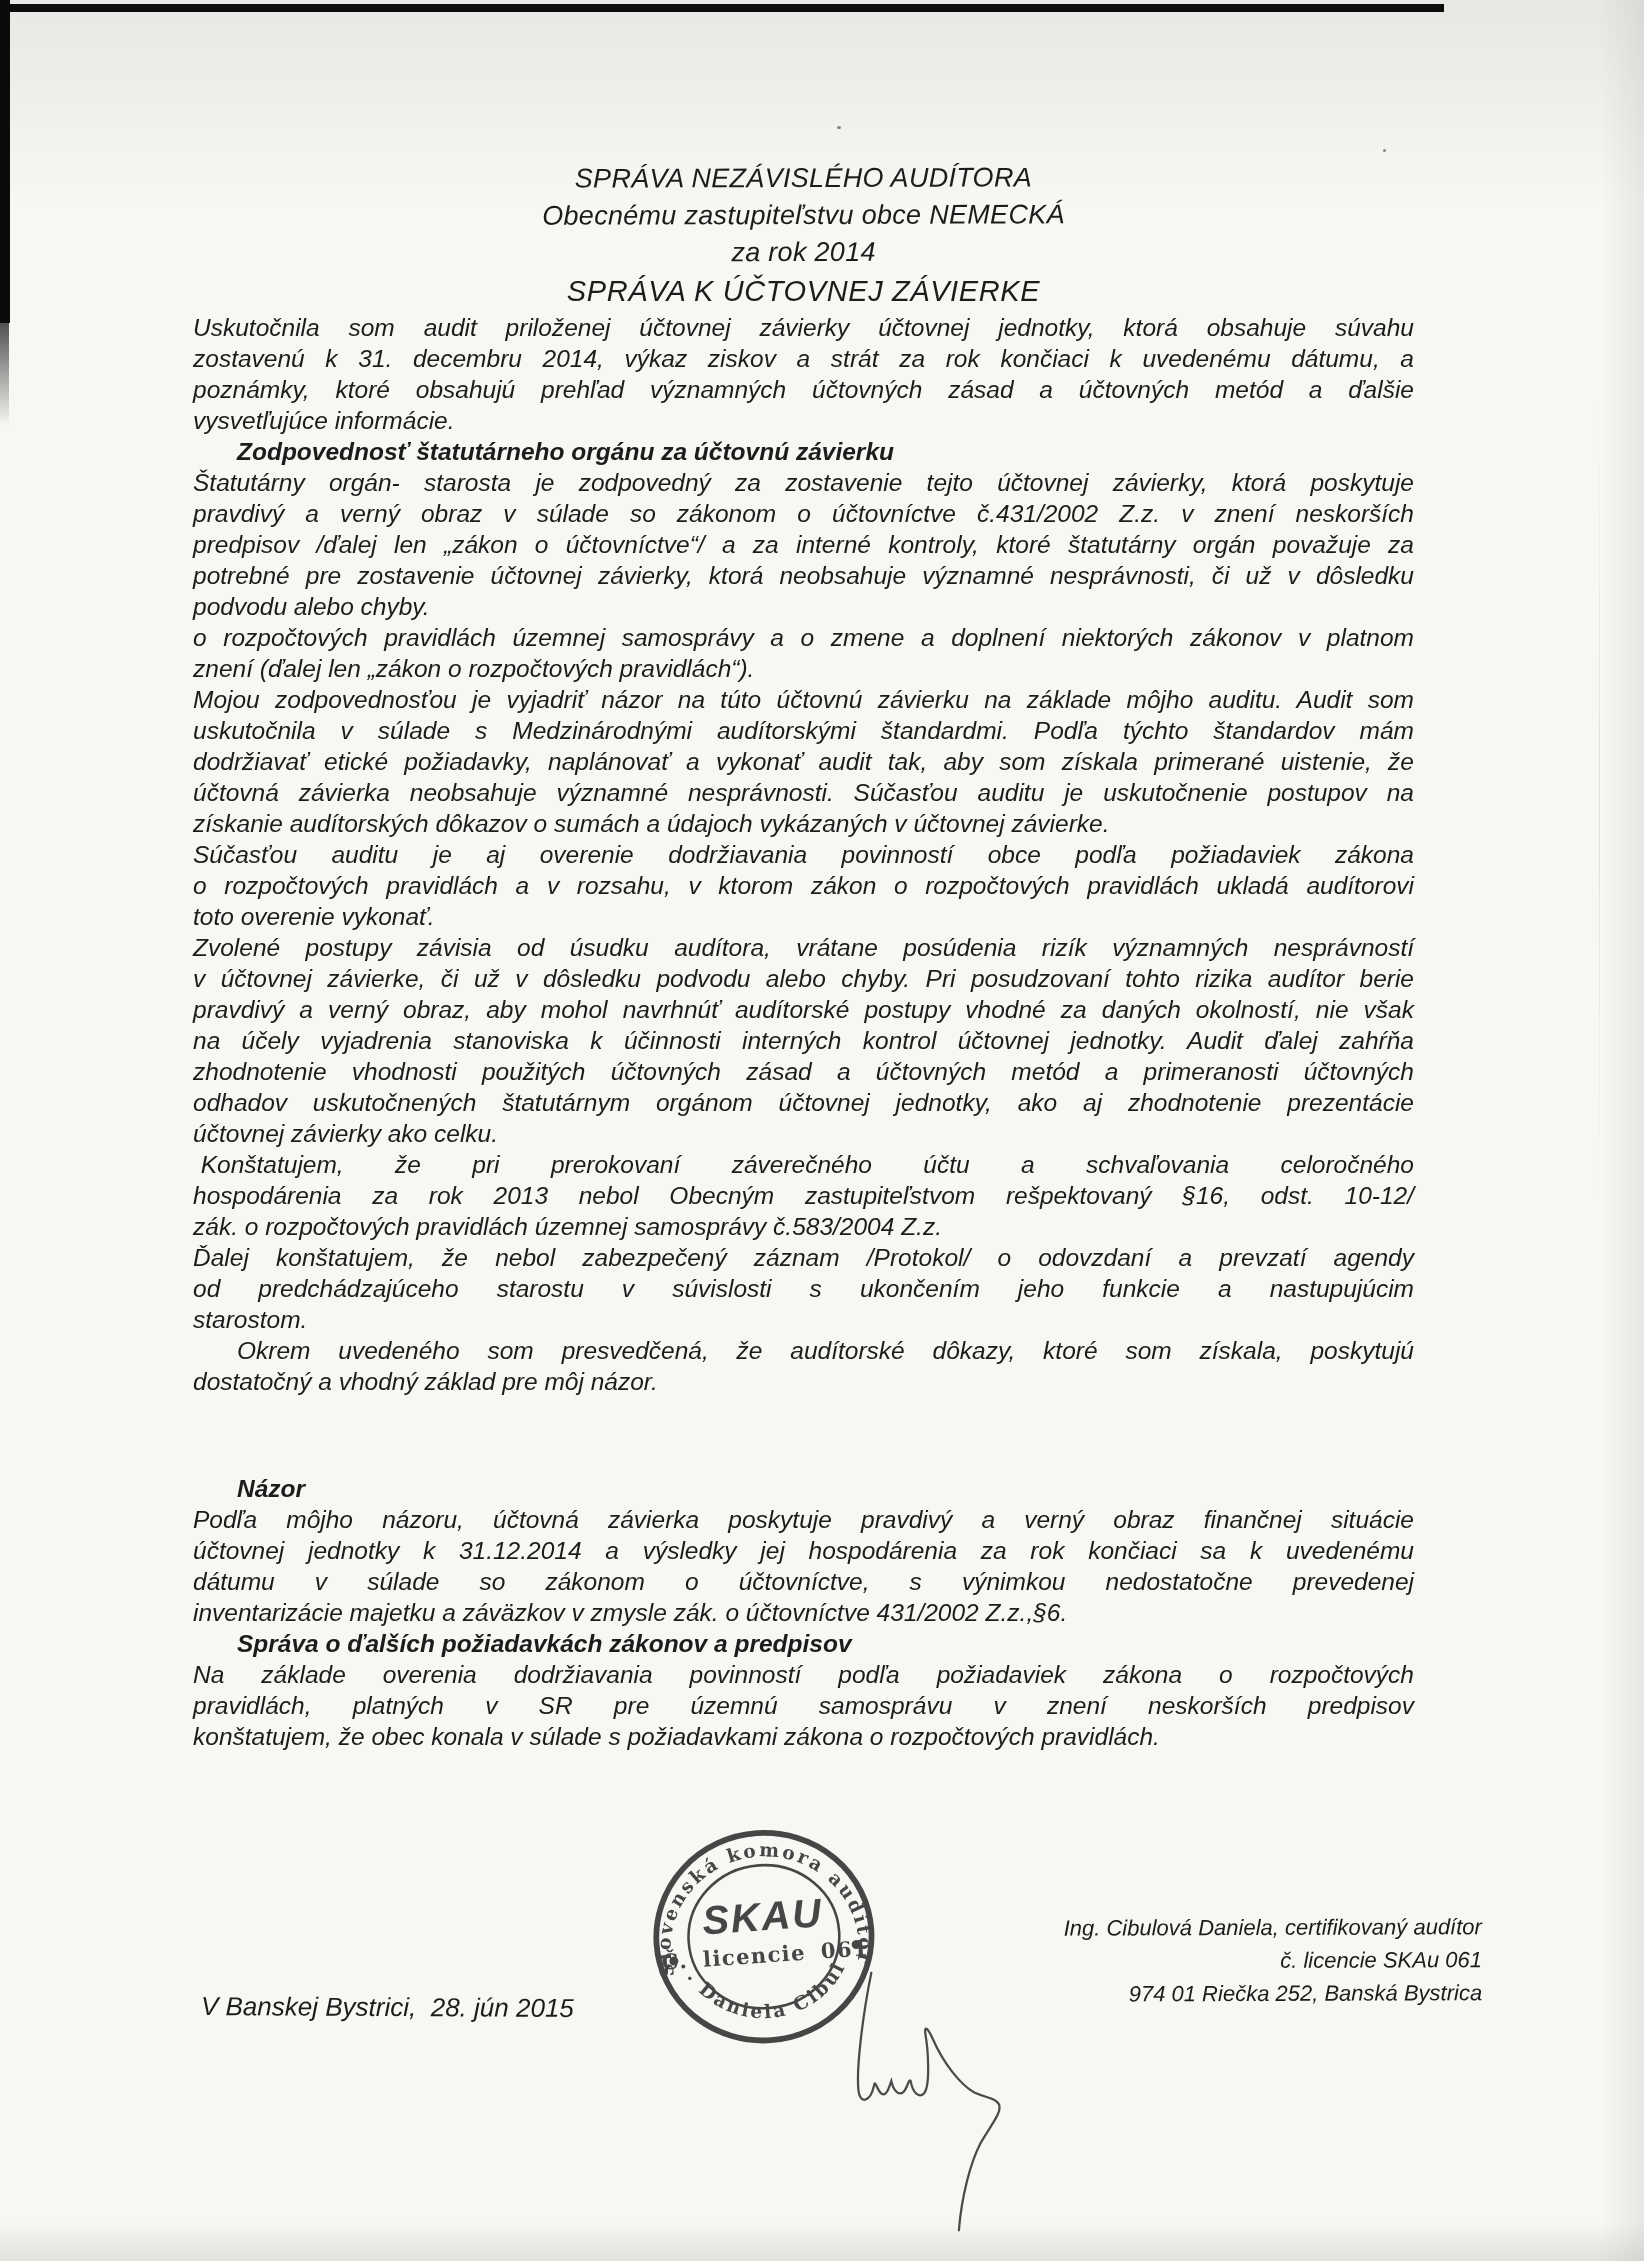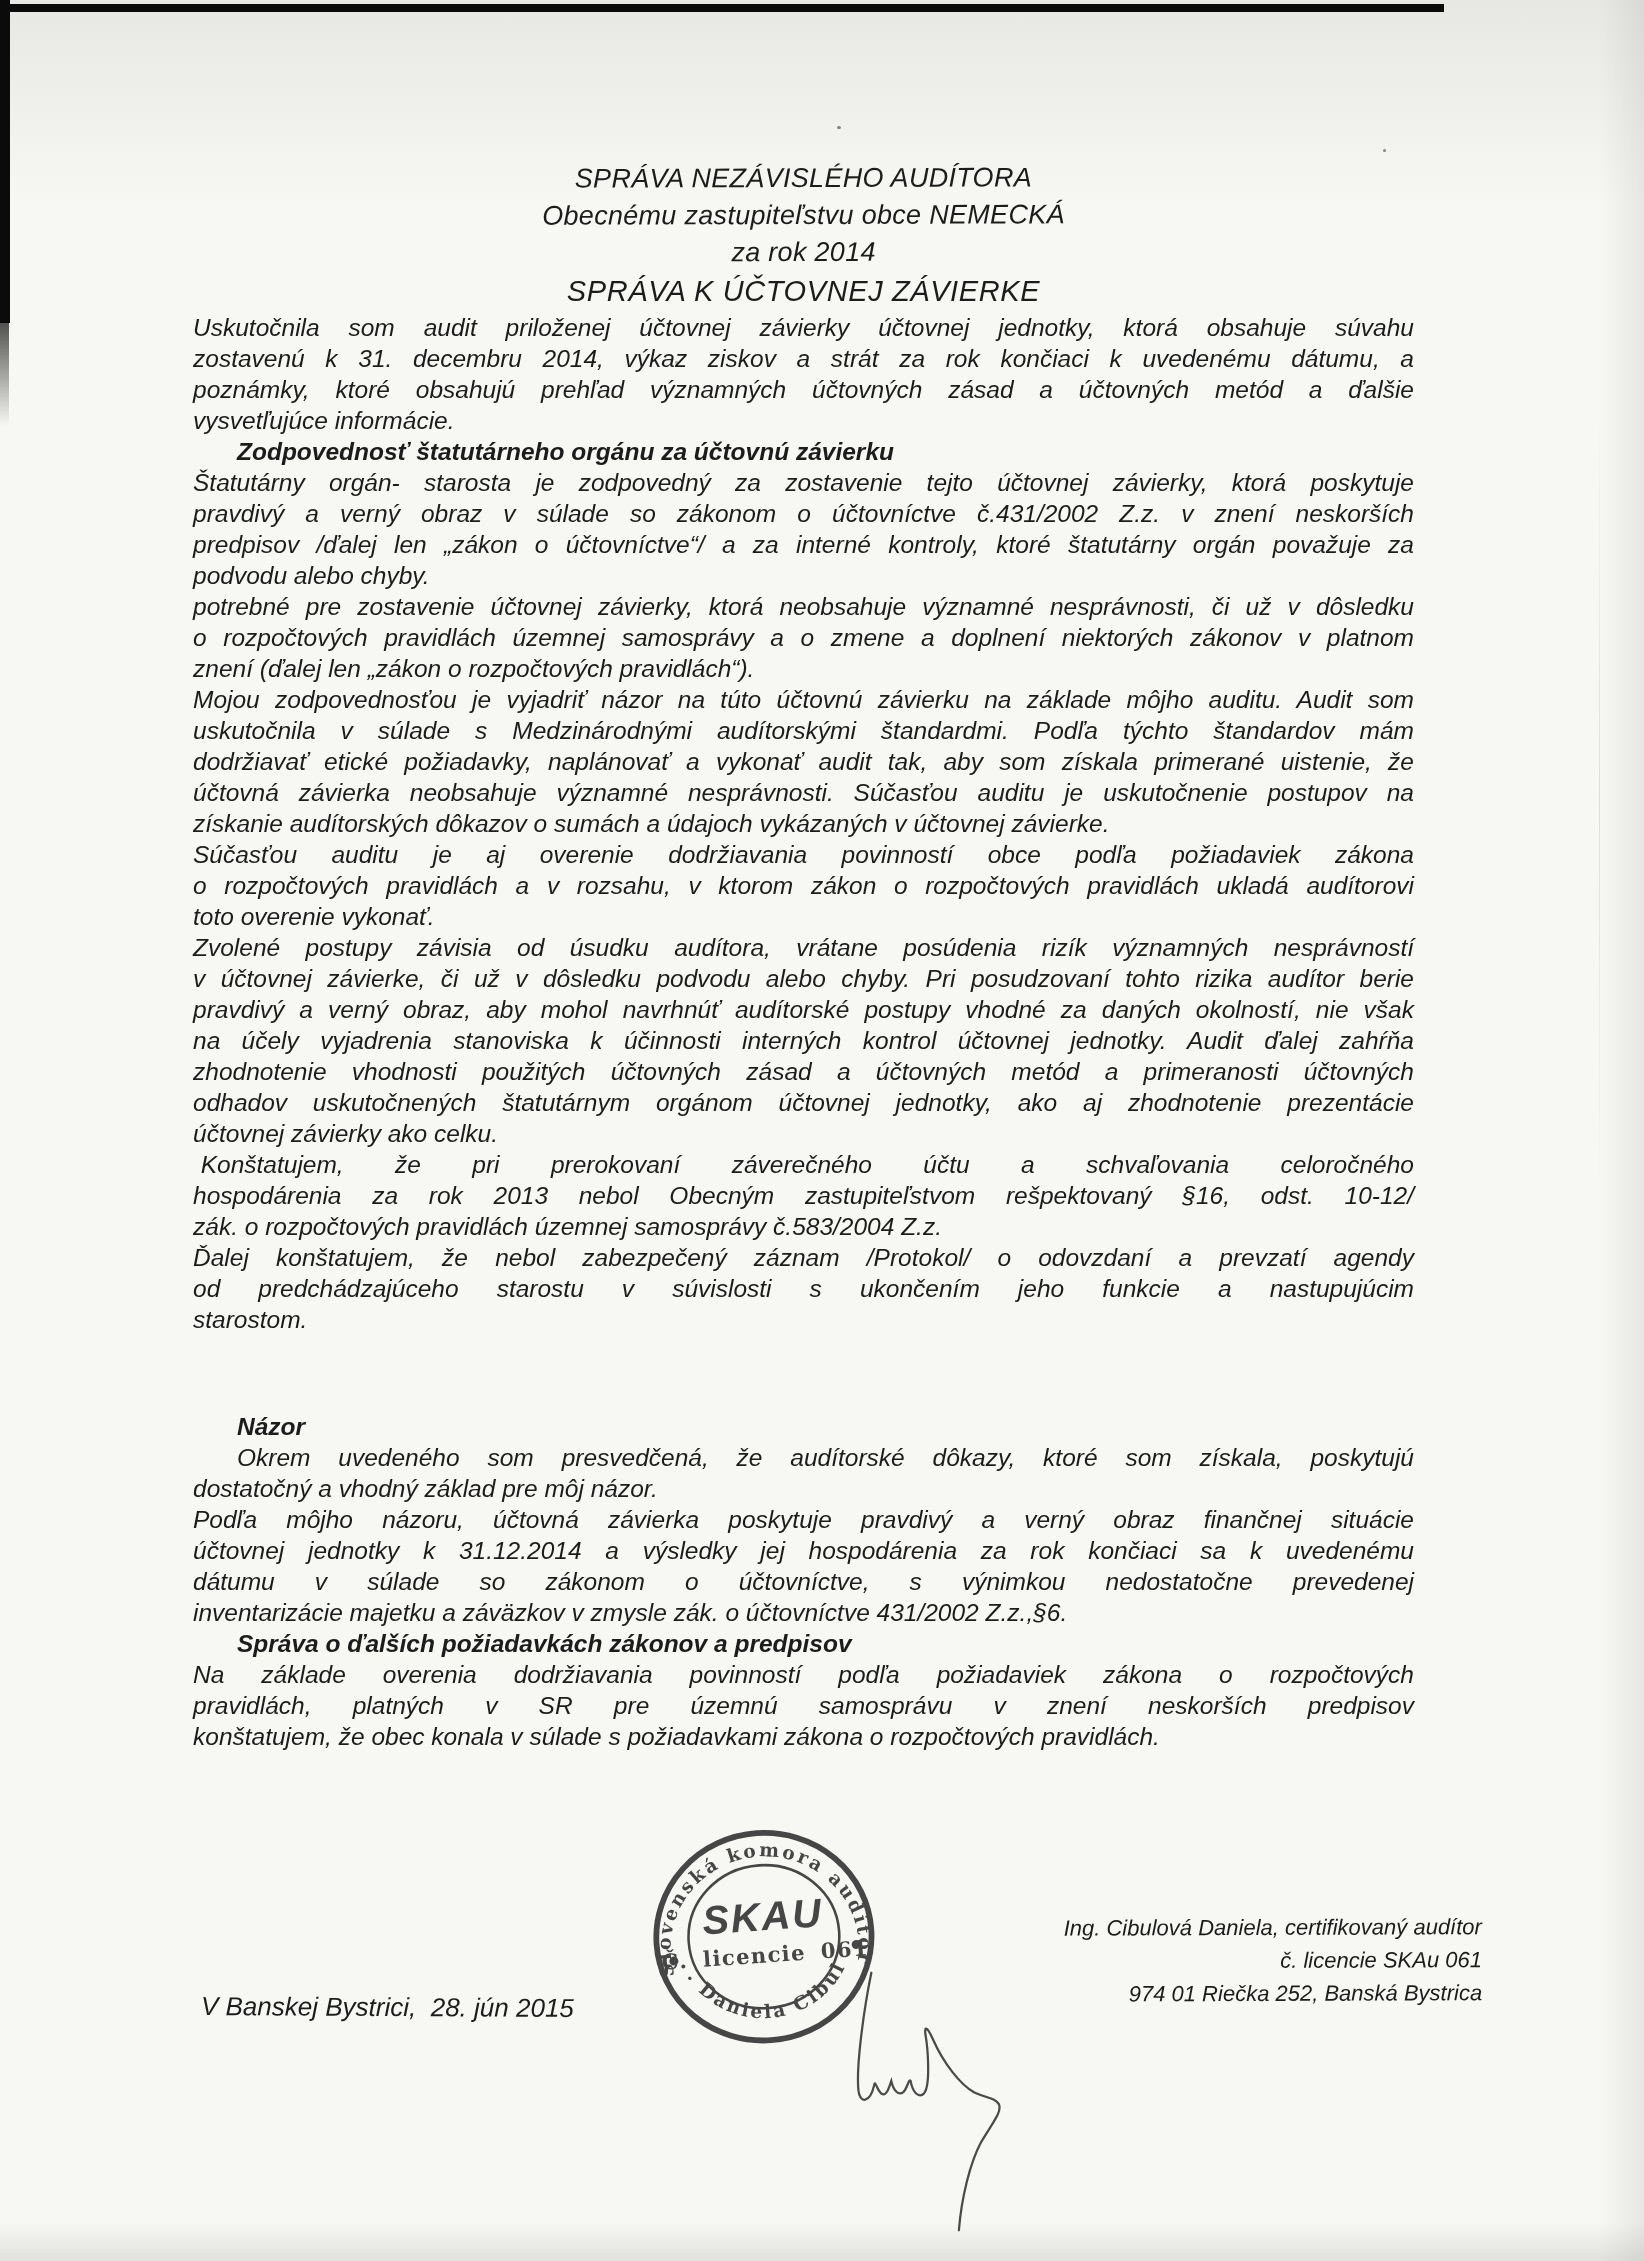--- a/index.html
+++ b/index.html
@@ -102,22 +102,22 @@
         <div class="line j">poznámky, ktoré obsahujú prehľad významných účtovných zásad a účtovných metód a ďalšie</div>
         <div class="line">vysvetľujúce informácie.</div>
       </div>
       <div class="block heading">
         <div class="line">Zodpovednosť štatutárneho orgánu za účtovnú závierku</div>
       </div>
       <div class="block para">
         <div class="line j">Štatutárny orgán- starosta je zodpovedný za zostavenie tejto účtovnej závierky, ktorá poskytuje</div>
         <div class="line j">pravdivý a verný obraz v súlade so zákonom o účtovníctve č.431/2002 Z.z. v znení neskorších</div>
         <div class="line j">predpisov /ďalej len „zákon o účtovníctve“/ a za interné kontroly, ktoré štatutárny orgán považuje za</div>
+        <div class="line j">potrebné pre zostavenie účtovnej závierky, ktorá neobsahuje významné nesprávnosti, či už v dôsledku</div>
         <div class="line">podvodu alebo chyby.</div>
-        <div class="line j">potrebné pre zostavenie účtovnej závierky, ktorá neobsahuje významné nesprávnosti, či už v dôsledku</div>
       </div>
       <div class="block para">
         <div class="line j">o rozpočtových pravidlách územnej samosprávy a o zmene a doplnení niektorých zákonov v platnom</div>
         <div class="line">znení (ďalej len „zákon o rozpočtových pravidlách“).</div>
       </div>
       <div class="block para">
         <div class="line j">Mojou zodpovednosťou je vyjadriť názor na túto účtovnú závierku na základe môjho auditu. Audit som</div>
         <div class="line j">uskutočnila v súlade s Medzinárodnými audítorskými štandardmi. Podľa týchto štandardov mám</div>
         <div class="line j">dodržiavať etické požiadavky, naplánovať a vykonať audit tak, aby som získala primerané uistenie, že</div>
         <div class="line j">účtovná závierka neobsahuje významné nesprávnosti. Súčasťou auditu je uskutočnenie postupov na</div>
@@ -140,26 +140,26 @@
       <div class="block para">
         <div class="line j" style="text-indent: 7.7px;">Konštatujem, že pri prerokovaní záverečného účtu a schvaľovania celoročného</div>
         <div class="line j">hospodárenia za rok 2013 nebol Obecným zastupiteľstvom rešpektovaný §16, odst. 10-12/</div>
         <div class="line">zák. o rozpočtových pravidlách územnej samosprávy č.583/2004 Z.z.</div>
       </div>
       <div class="block para">
         <div class="line j">Ďalej konštatujem, že nebol zabezpečený záznam /Protokol/ o odovzdaní a prevzatí agendy</div>
         <div class="line j">od predchádzajúceho starostu v súvislosti s ukončením jeho funkcie a nastupujúcim</div>
         <div class="line">starostom.</div>
       </div>
+      <div class="block para">
+        <div class="line j" style="text-indent: 44px;">Okrem uvedeného som presvedčená, že audítorské dôkazy, ktoré som získala, poskytujú</div>
+        <div class="line">dostatočný a vhodný základ pre môj názor.</div>
+      </div>
       <div class="block heading" style="margin-top: 76px;">
         <div class="line">Názor</div>
-      </div>
-      <div class="block para">
-        <div class="line j" style="text-indent: 44px;">Okrem uvedeného som presvedčená, že audítorské dôkazy, ktoré som získala, poskytujú</div>
-        <div class="line">dostatočný a vhodný základ pre môj názor.</div>
       </div>
       <div class="block para">
         <div class="line j">Podľa môjho názoru, účtovná závierka poskytuje pravdivý a verný obraz finančnej situácie</div>
         <div class="line j">účtovnej jednotky k 31.12.2014 a výsledky jej hospodárenia za rok končiaci sa k uvedenému</div>
         <div class="line j">dátumu v súlade so zákonom o účtovníctve, s výnimkou nedostatočne prevedenej</div>
         <div class="line">inventarizácie majetku a záväzkov v zmysle zák. o účtovníctve 431/2002 Z.z.,§6.</div>
       </div>
       <div class="block heading">
         <div class="line">Správa o ďalších požiadavkách zákonov a predpisov</div>
       </div>

